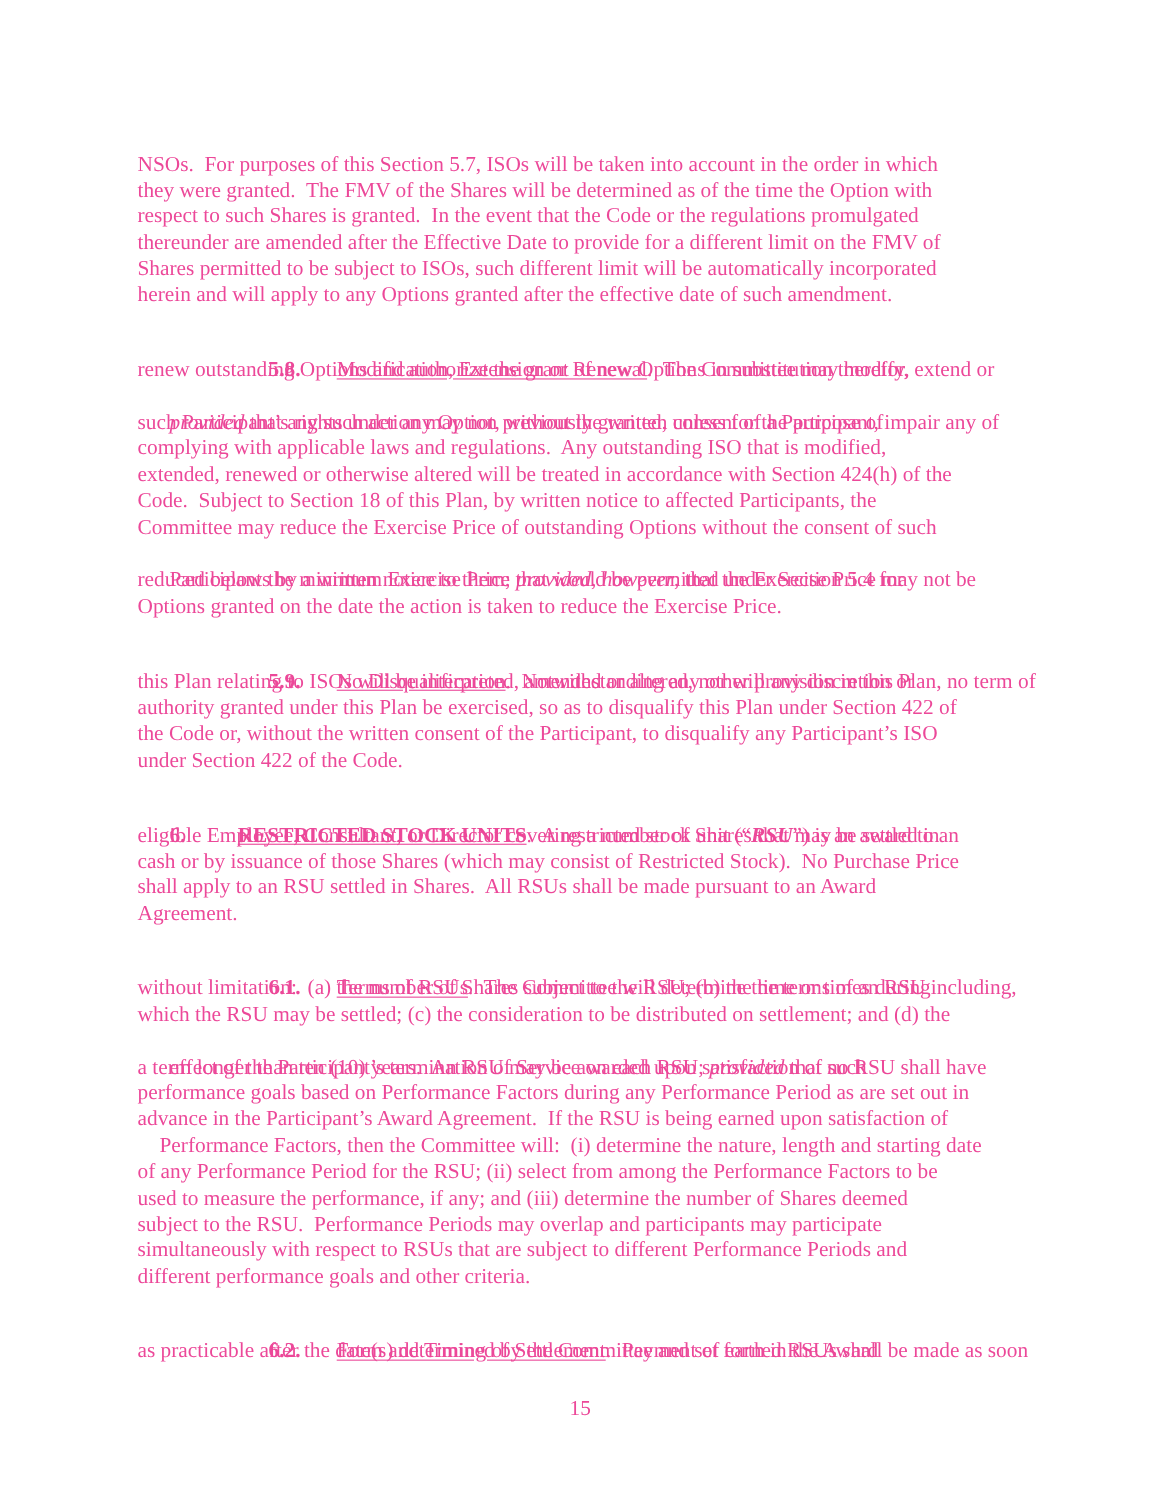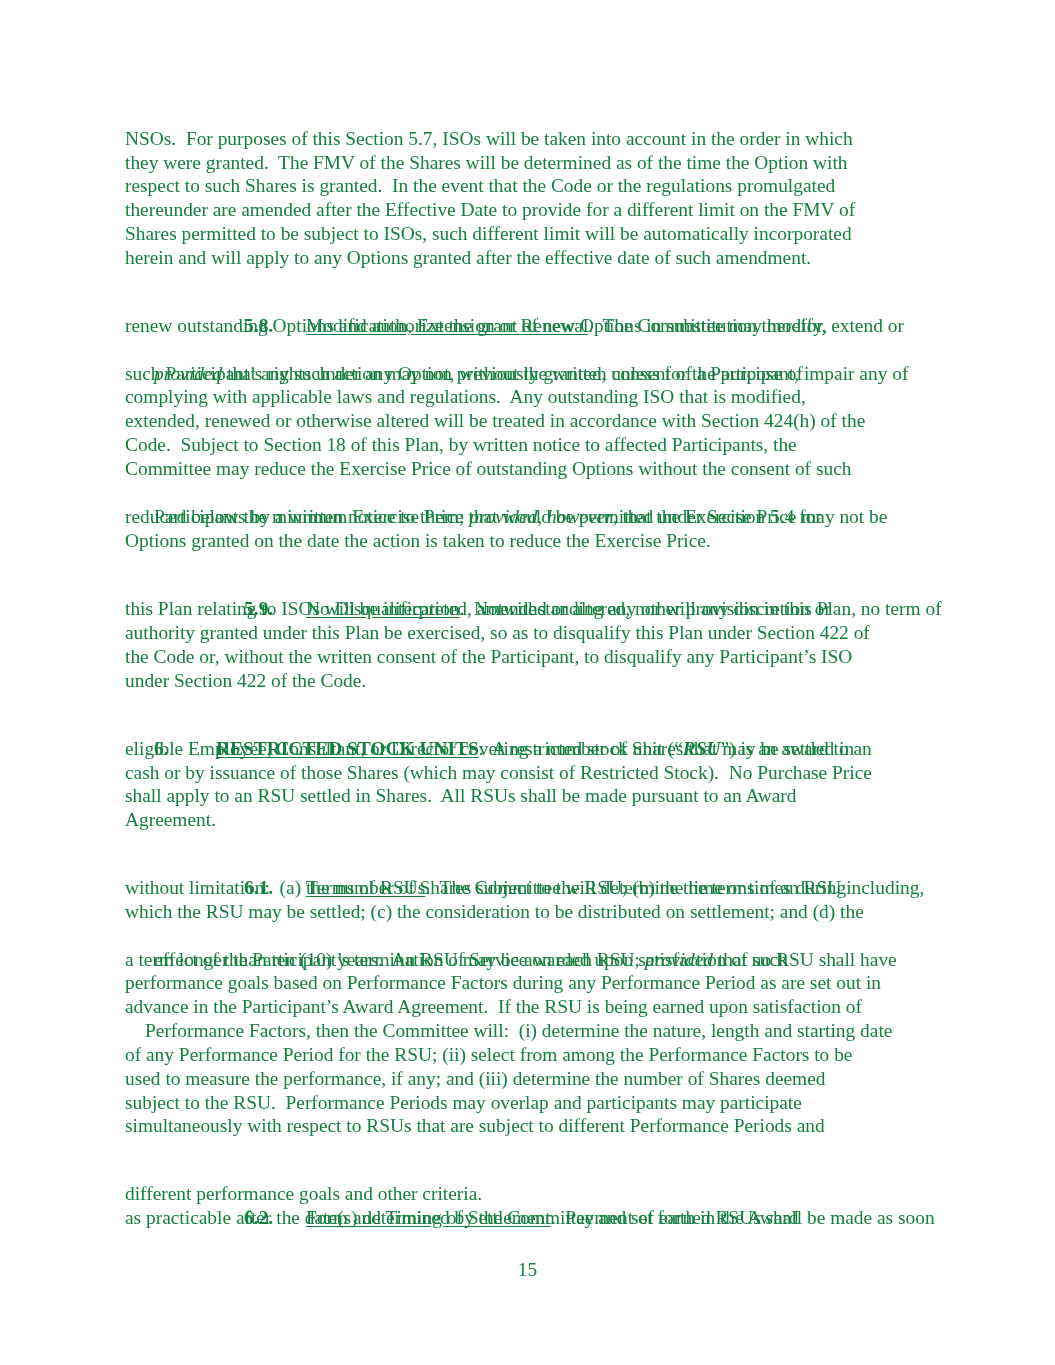--- a/index.html
+++ b/index.html
@@ -1,20 +1,20 @@
 <!DOCTYPE html>
 <html><head>
 <meta charset="utf-8">
 <style>
   html, body { margin: 0; padding: 0; background: #ffffff; }
   body { width: 1055px; height: 1365px; position: relative; overflow: hidden; }
   .page {
-    position: absolute; left: 0; top: 1px; width: 1055px; height: 973px;
+    position: absolute; left: 0; top: 12px; width: 1055px; height: 973px;
     font-family: "Liberation Serif", "DejaVu Serif", serif;
-    font-size: 19.4px; color: #15803d;
+    font-size: 19.4px; color: #ec4899;
   }
   .line { position: absolute; left: 125px; white-space: nowrap; line-height: 24px; height: 24px; }
   .num { font-weight: bold; display: inline-block; width: 62px; }
   .num-indent { margin-left: 90px; }
   .u { text-decoration: underline; text-underline-offset: 2px; }
   .b { font-weight: bold; }
   .i { font-style: italic; }
   .bi { font-weight: bold; font-style: italic; }
   .pagenum { position: absolute; left: 0; width: 1055px; top: 1257px; text-align: center; line-height: 24px; }
 </style>
@@ -82,21 +82,21 @@
       <span style="white-space: pre;">effect of the Participant’s termination of Service on each RSU; </span><span class="i" style="white-space: pre;">provided</span><span style="white-space: pre;"> that no RSU shall have</span>
     </div>
     <div class="line" style="top: 947px; white-space: pre;">a term longer than ten (10) years.  An RSU may be awarded upon satisfaction of such</div>
     <div class="line" style="top: 970px; white-space: pre;">performance goals based on Performance Factors during any Performance Period as are set out in</div>
     <div class="line" style="top: 994px; white-space: pre;">advance in the Participant’s Award Agreement.  If the RSU is being earned upon satisfaction of</div>
     <div class="line" style="top: 1018px; white-space: pre; margin-left: 20px;">Performance Factors, then the Committee will:  (i) determine the nature, length and starting date</div>
     <div class="line" style="top: 1042px; white-space: pre;">of any Performance Period for the RSU; (ii) select from among the Performance Factors to be</div>
     <div class="line" style="top: 1066px; white-space: pre;">used to measure the performance, if any; and (iii) determine the number of Shares deemed</div>
     <div class="line" style="top: 1090px; white-space: pre;">subject to the RSU.  Performance Periods may overlap and participants may participate</div>
     <div class="line" style="top: 1113px; white-space: pre;">simultaneously with respect to RSUs that are subject to different Performance Periods and</div>
-    <div class="line" style="top: 1137px; white-space: pre; margin-top: 44px;">different performance goals and other criteria.</div>
+    <div class="line" style="top: 1137px; white-space: pre;">different performance goals and other criteria.</div>
   </div>
 
   <div>
     <div class="line" style="top: 1181px; white-space: pre;">
       <span class="num num-indent" style="white-space: pre;">6.2.</span><span class="u" style="white-space: pre;">Form and Timing of Settlement</span><span style="white-space: pre;">.  Payment of earned RSUs shall be made as soon</span>
     </div>
     <div class="line" style="top: 1205px; white-space: pre;">as practicable after the date(s) determined by the Committee and set forth in the Award</div>
   </div>
 
   <div class="pagenum">15</div>

